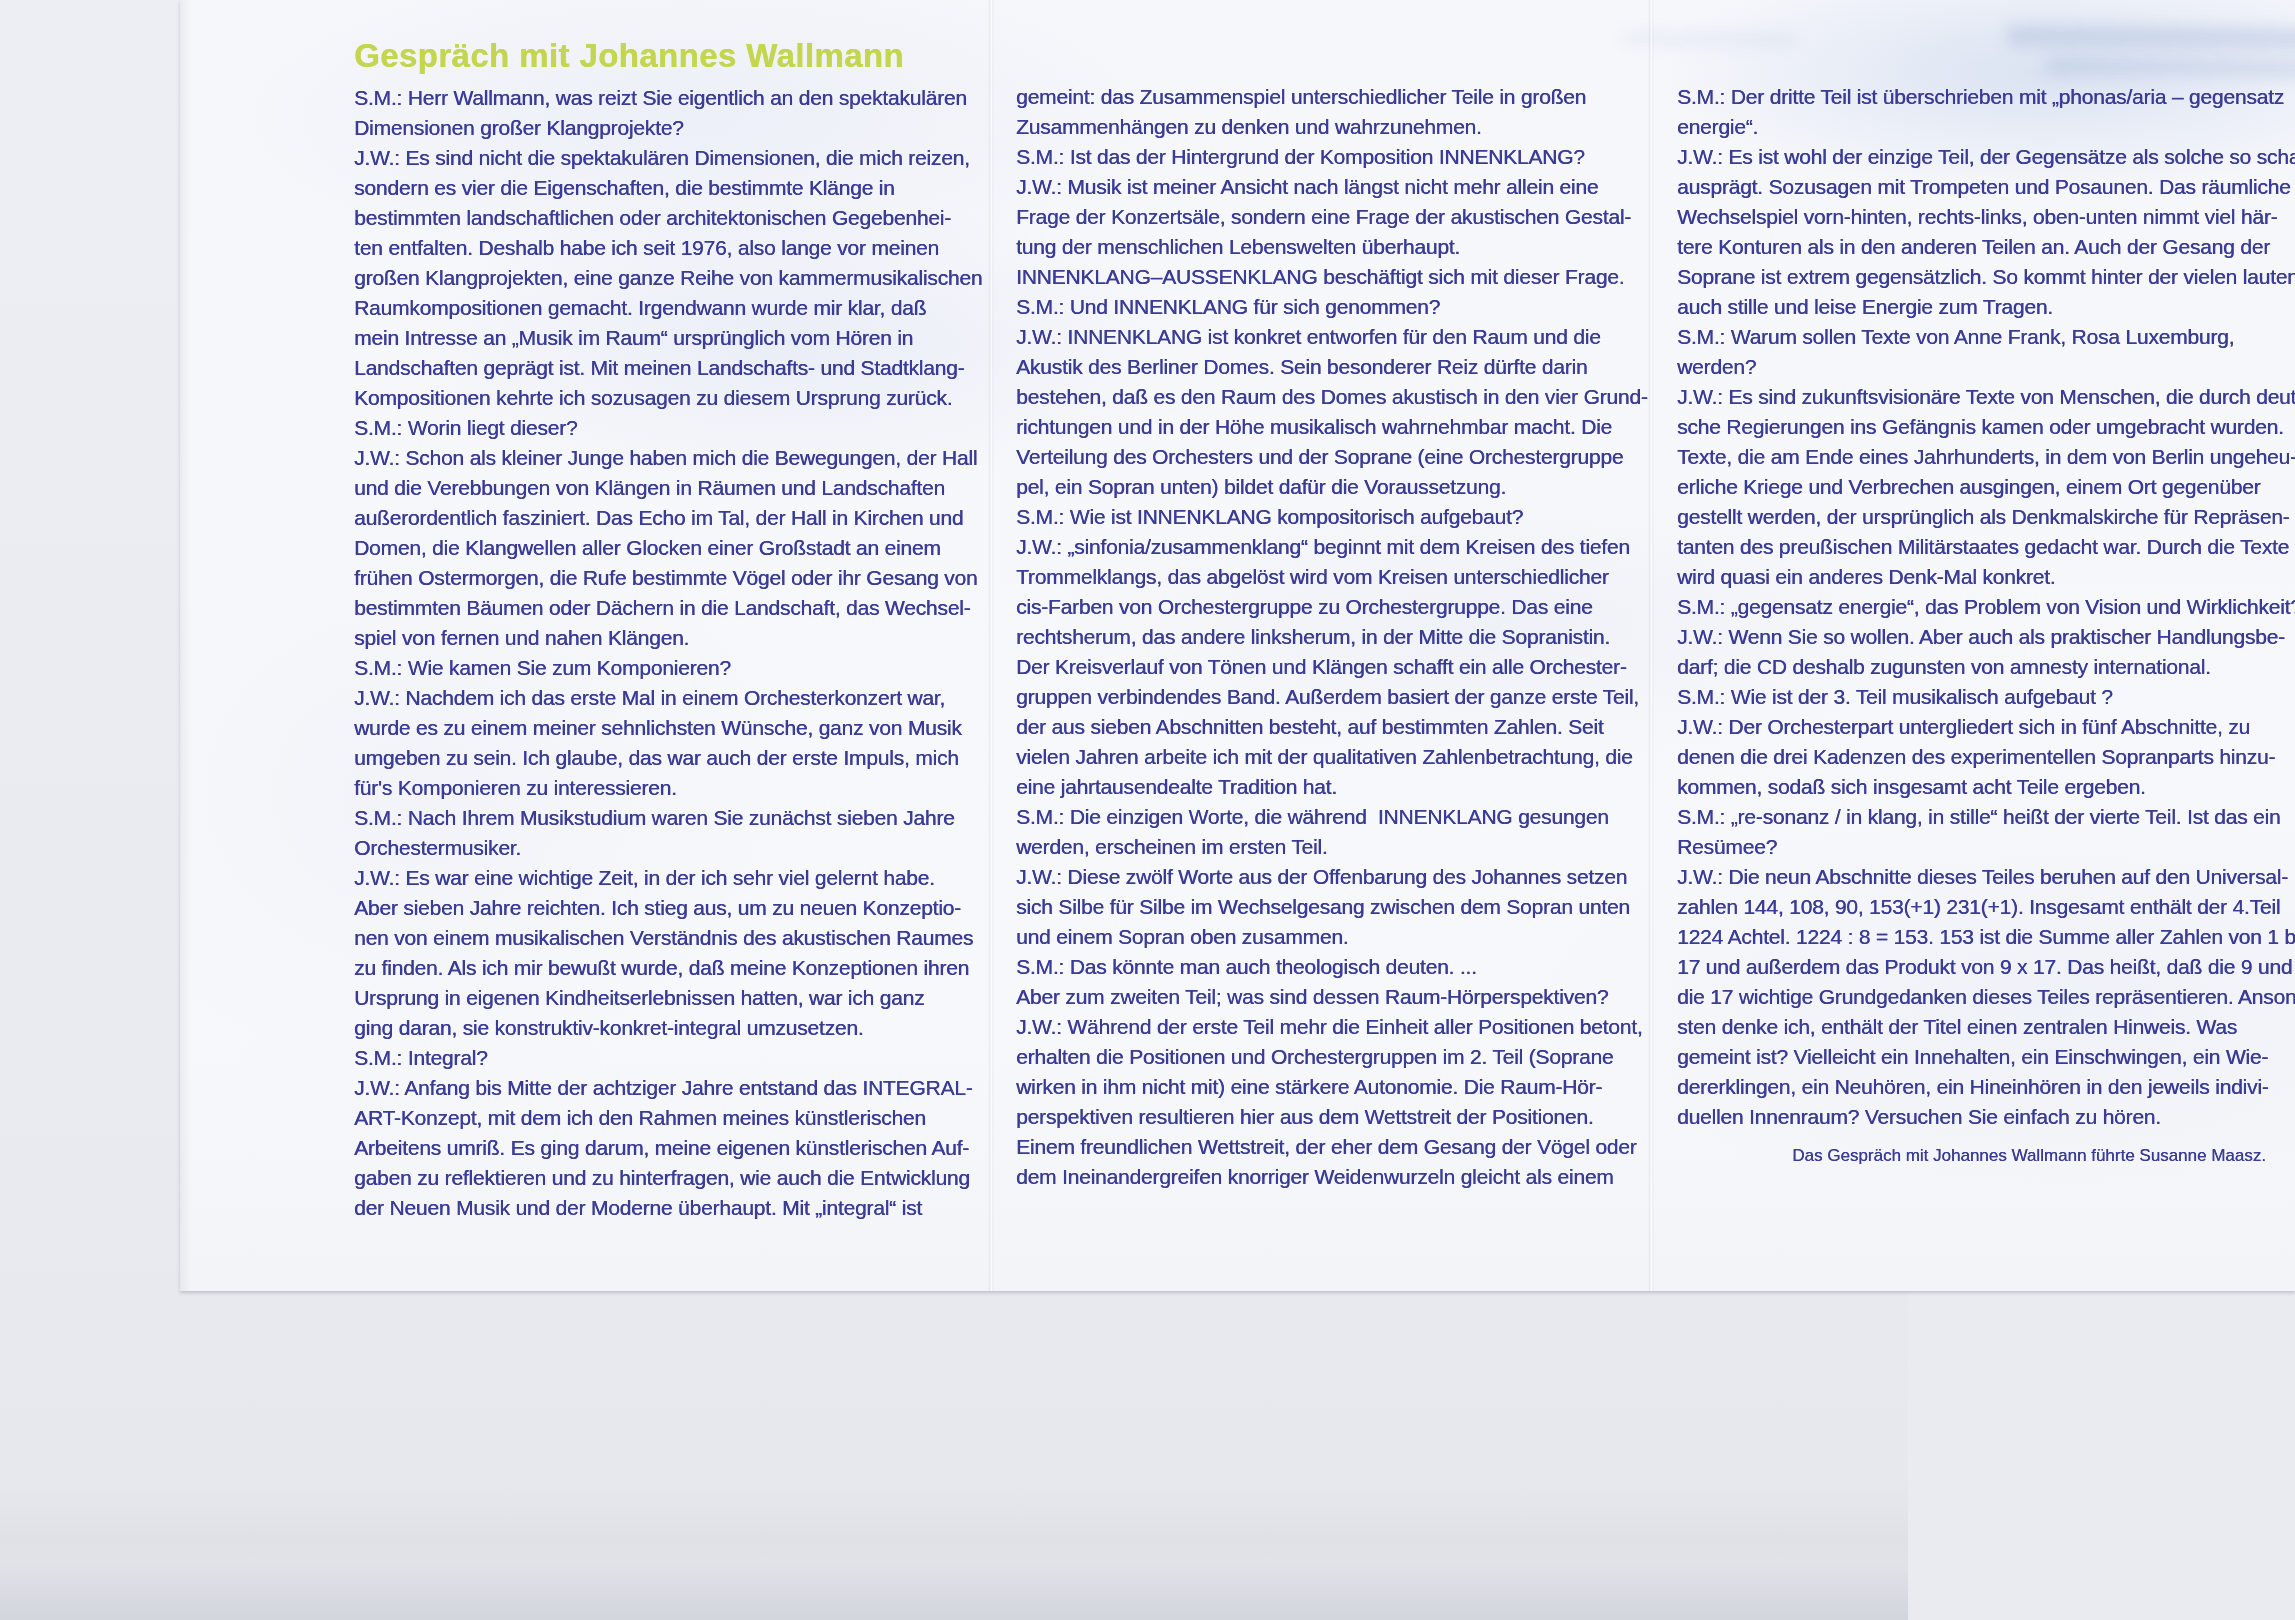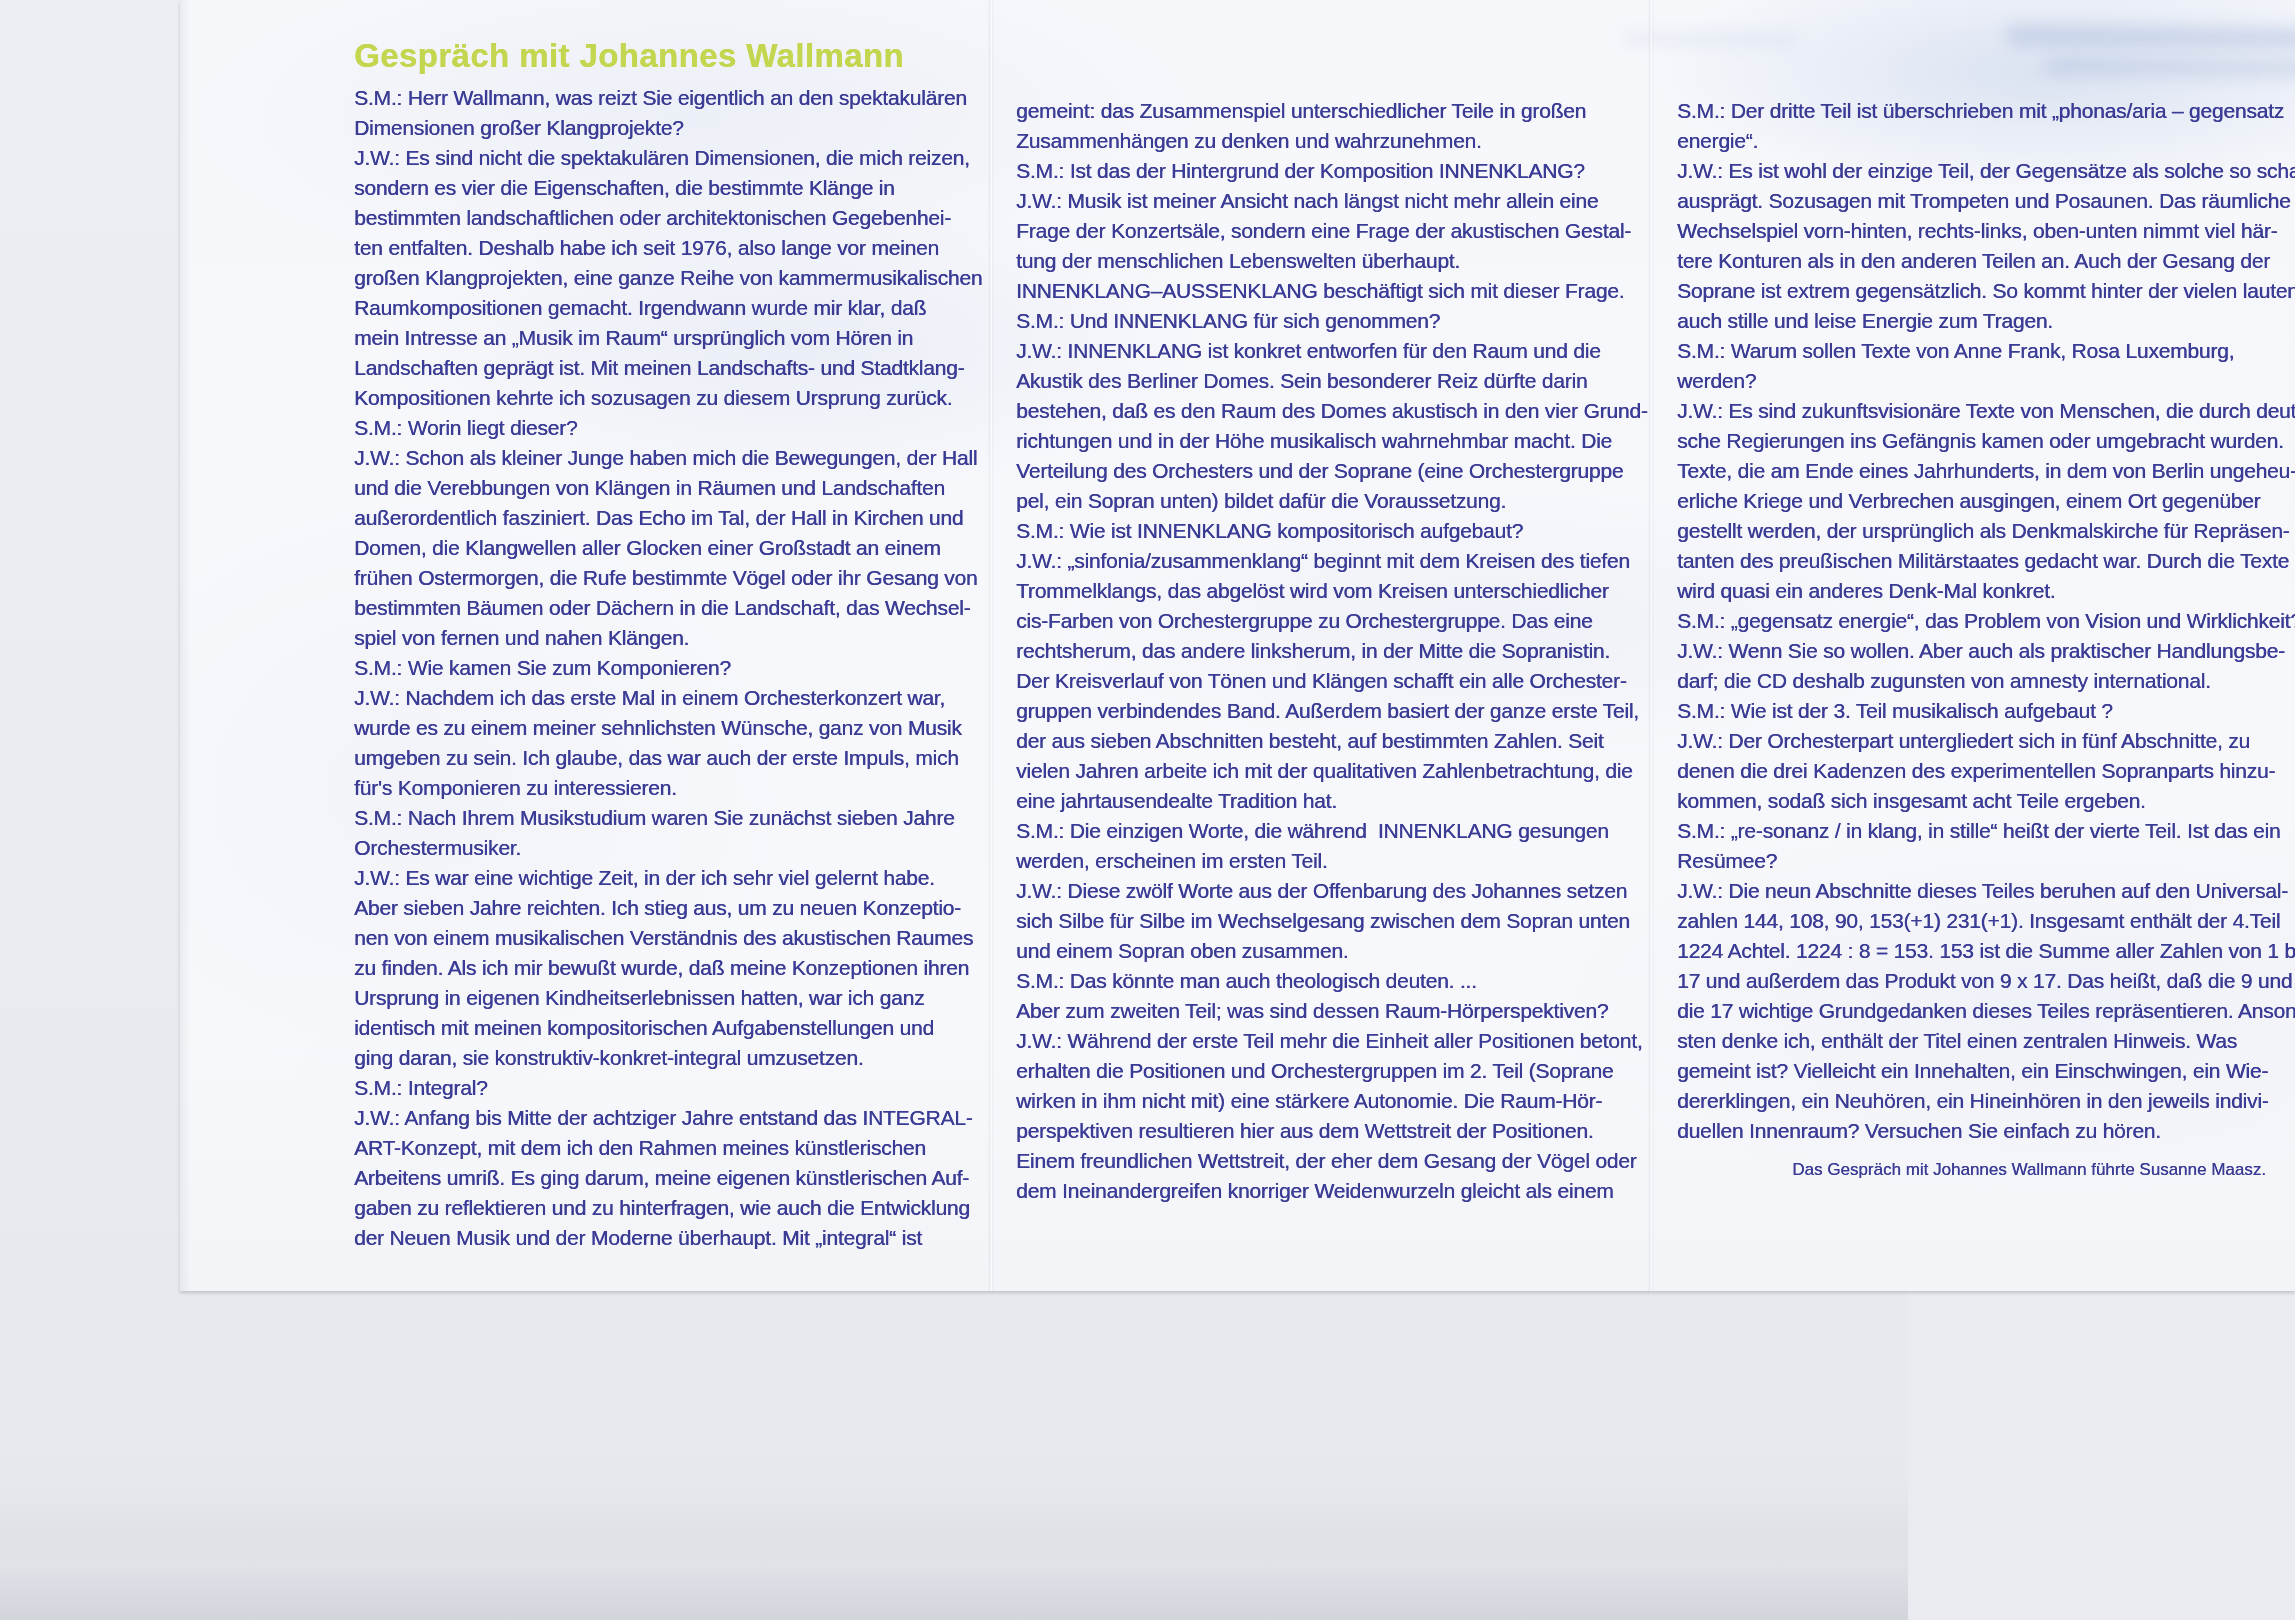--- a/index.html
+++ b/index.html
@@ -61,21 +61,21 @@
   .bottom-band {
     position: absolute; left: 0; bottom: 0; width: 100%; height: 144px;
     background: linear-gradient(180deg,
       rgba(120,126,145,0) 0%,
       rgba(120,126,145,0.05) 45%,
       rgba(120,126,145,0.02) 60%,
       rgba(100,106,125,0.10) 100%);
   }
   
   .col {
-    position: absolute; top: 96px; width: 633px;
+    position: absolute; top: 82px; width: 633px;
     color: #3b3c95;
   }
   .col .line {
     font-size: 21px;
     line-height: 30px;
     letter-spacing: -0.2px;
     white-space: pre;
     text-shadow: 0.4px 0 0 currentColor; 
   }
   .col1 { left: 354px; top: 38px; }
@@ -143,21 +143,20 @@
         <div class="line">wurde es zu einem meiner sehnlichsten Wünsche, ganz von Musik</div>
         <div class="line">umgeben zu sein. Ich glaube, das war auch der erste Impuls, mich</div>
         <div class="line">für's Komponieren zu interessieren.</div>
         <div class="line">S.M.: Nach Ihrem Musikstudium waren Sie zunächst sieben Jahre</div>
         <div class="line">Orchestermusiker.</div>
         <div class="line">J.W.: Es war eine wichtige Zeit, in der ich sehr viel gelernt habe.</div>
         <div class="line">Aber sieben Jahre reichten. Ich stieg aus, um zu neuen Konzeptio-</div>
         <div class="line">nen von einem musikalischen Verständnis des akustischen Raumes</div>
         <div class="line">zu finden. Als ich mir bewußt wurde, daß meine Konzeptionen ihren</div>
         <div class="line">Ursprung in eigenen Kindheitserlebnissen hatten, war ich ganz</div>
-        <div class="line">identisch mit meinen kompositorischen Aufgabenstellungen und</div>
         <div class="line">ging daran, sie konstruktiv-konkret-integral umzusetzen.</div>
         <div class="line">S.M.: Integral?</div>
         <div class="line">J.W.: Anfang bis Mitte der achtziger Jahre entstand das INTEGRAL-</div>
         <div class="line">ART-Konzept, mit dem ich den Rahmen meines künstlerischen</div>
         <div class="line">Arbeitens umriß. Es ging darum, meine eigenen künstlerischen Auf-</div>
         <div class="line">gaben zu reflektieren und zu hinterfragen, wie auch die Entwicklung</div>
         <div class="line">der Neuen Musik und der Moderne überhaupt. Mit „integral“ ist</div>
       </div>
   </div>
 

